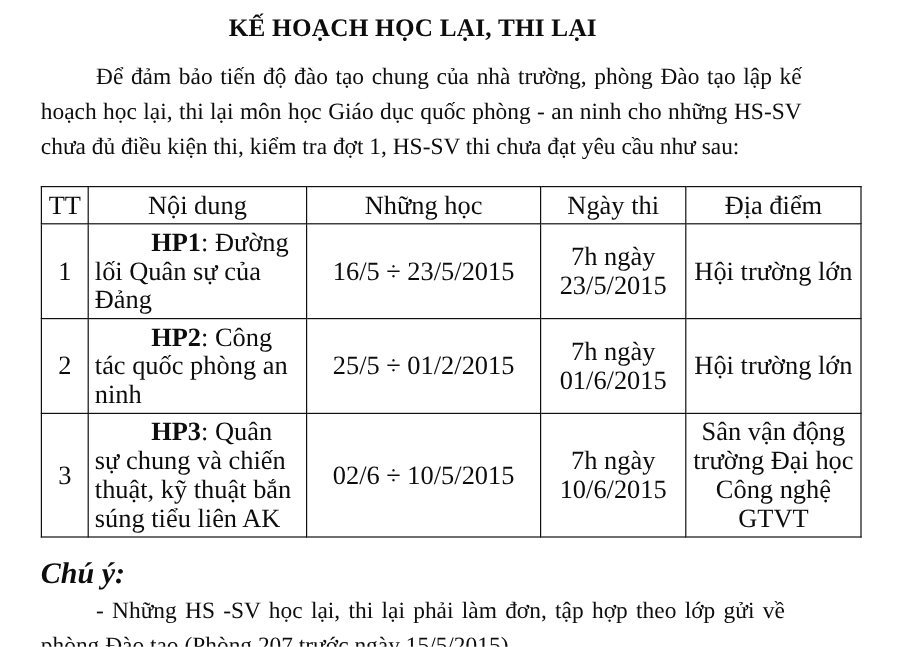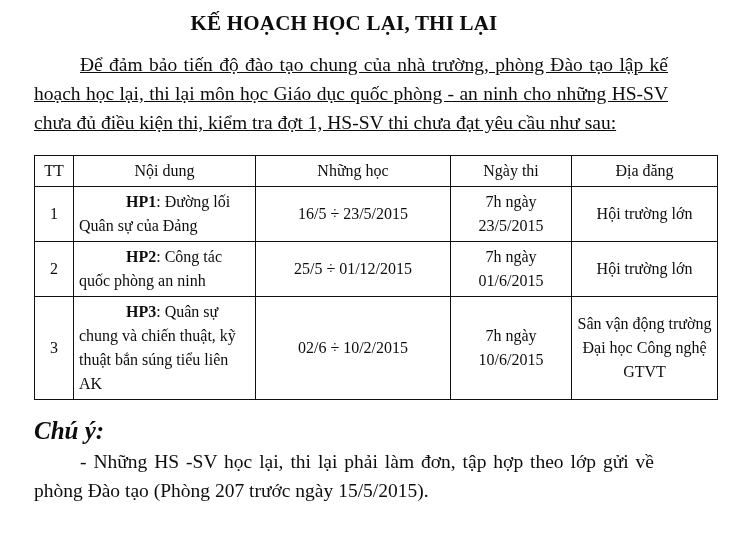--- a/index.html
+++ b/index.html
@@ -37,32 +37,31 @@
   }
 
   
   .intro {
     margin: 13px 20px 0 34px;
     font-size: 19.5px;
     line-height: 29px;
     text-align: justify;
     text-justify: inter-word;
     text-indent: 46px;
-    text-decoration: underline;
   }
 
   
   .table-wrap {
     margin: 18px 34px 0 34px;
   }
   table.schedule {
     border-collapse: collapse;
     width: 683px;
     table-layout: fixed;
-    font-size: 16px;
+    font-size: 22px;
     font-family: Liberation Serif, serif;
   }
   table.schedule th,
   table.schedule td {
     border: 1.3px solid #111111;
     padding: 3px 5px;
     vertical-align: middle;
     line-height: 24px;
   }
   table.schedule thead th {
@@ -130,42 +129,42 @@
         <col class="col-nhoc">
         <col class="col-nthi">
         <col class="col-dd">
       </colgroup>
       <thead>
         <tr>
           <th>TT</th>
           <th>Nội dung</th>
           <th>Những học</th>
           <th>Ngày thi</th>
-          <th>Địa đăng</th>
+          <th>Địa điểm</th>
         </tr>
       </thead>
       <tbody>
         <tr>
           <td class="c-tt">1</td>
           <td class="c-noi"><span class="hp-code">HP1</span><span>: Đường lối Quân sự của Đảng</span></td>
           <td class="c-center">16/5 ÷ 23/5/2015</td>
           <td class="c-center">7h ngày 23/5/2015</td>
           <td class="c-center">Hội trường lớn</td>
         </tr>
         <tr>
           <td class="c-tt">2</td>
           <td class="c-noi"><span class="hp-code">HP2</span><span>: Công tác quốc phòng an ninh</span></td>
-          <td class="c-center">25/5 ÷ 01/12/2015</td>
+          <td class="c-center">25/5 ÷ 01/2/2015</td>
           <td class="c-center">7h ngày 01/6/2015</td>
           <td class="c-center">Hội trường lớn</td>
         </tr>
         <tr>
           <td class="c-tt">3</td>
           <td class="c-noi"><span class="hp-code">HP3</span><span>: Quân sự chung và chiến thuật, kỹ thuật bắn súng tiểu liên AK</span></td>
-          <td class="c-center">02/6 ÷ 10/2/2015</td>
+          <td class="c-center">02/6 ÷ 10/5/2015</td>
           <td class="c-center">7h ngày 10/6/2015</td>
           <td class="c-center">Sân vận động trường Đại học Công nghệ GTVT</td>
         </tr>
       </tbody>
     </table>
   </div>
 
   <div class="notes">
     <div class="note-head">Chú ý:</div>
     <div class="note-item">- Những HS -SV học lại, thi lại phải làm đơn, tập hợp theo lớp gửi về phòng Đào tạo (Phòng 207 trước ngày 15/5/2015).</div>

